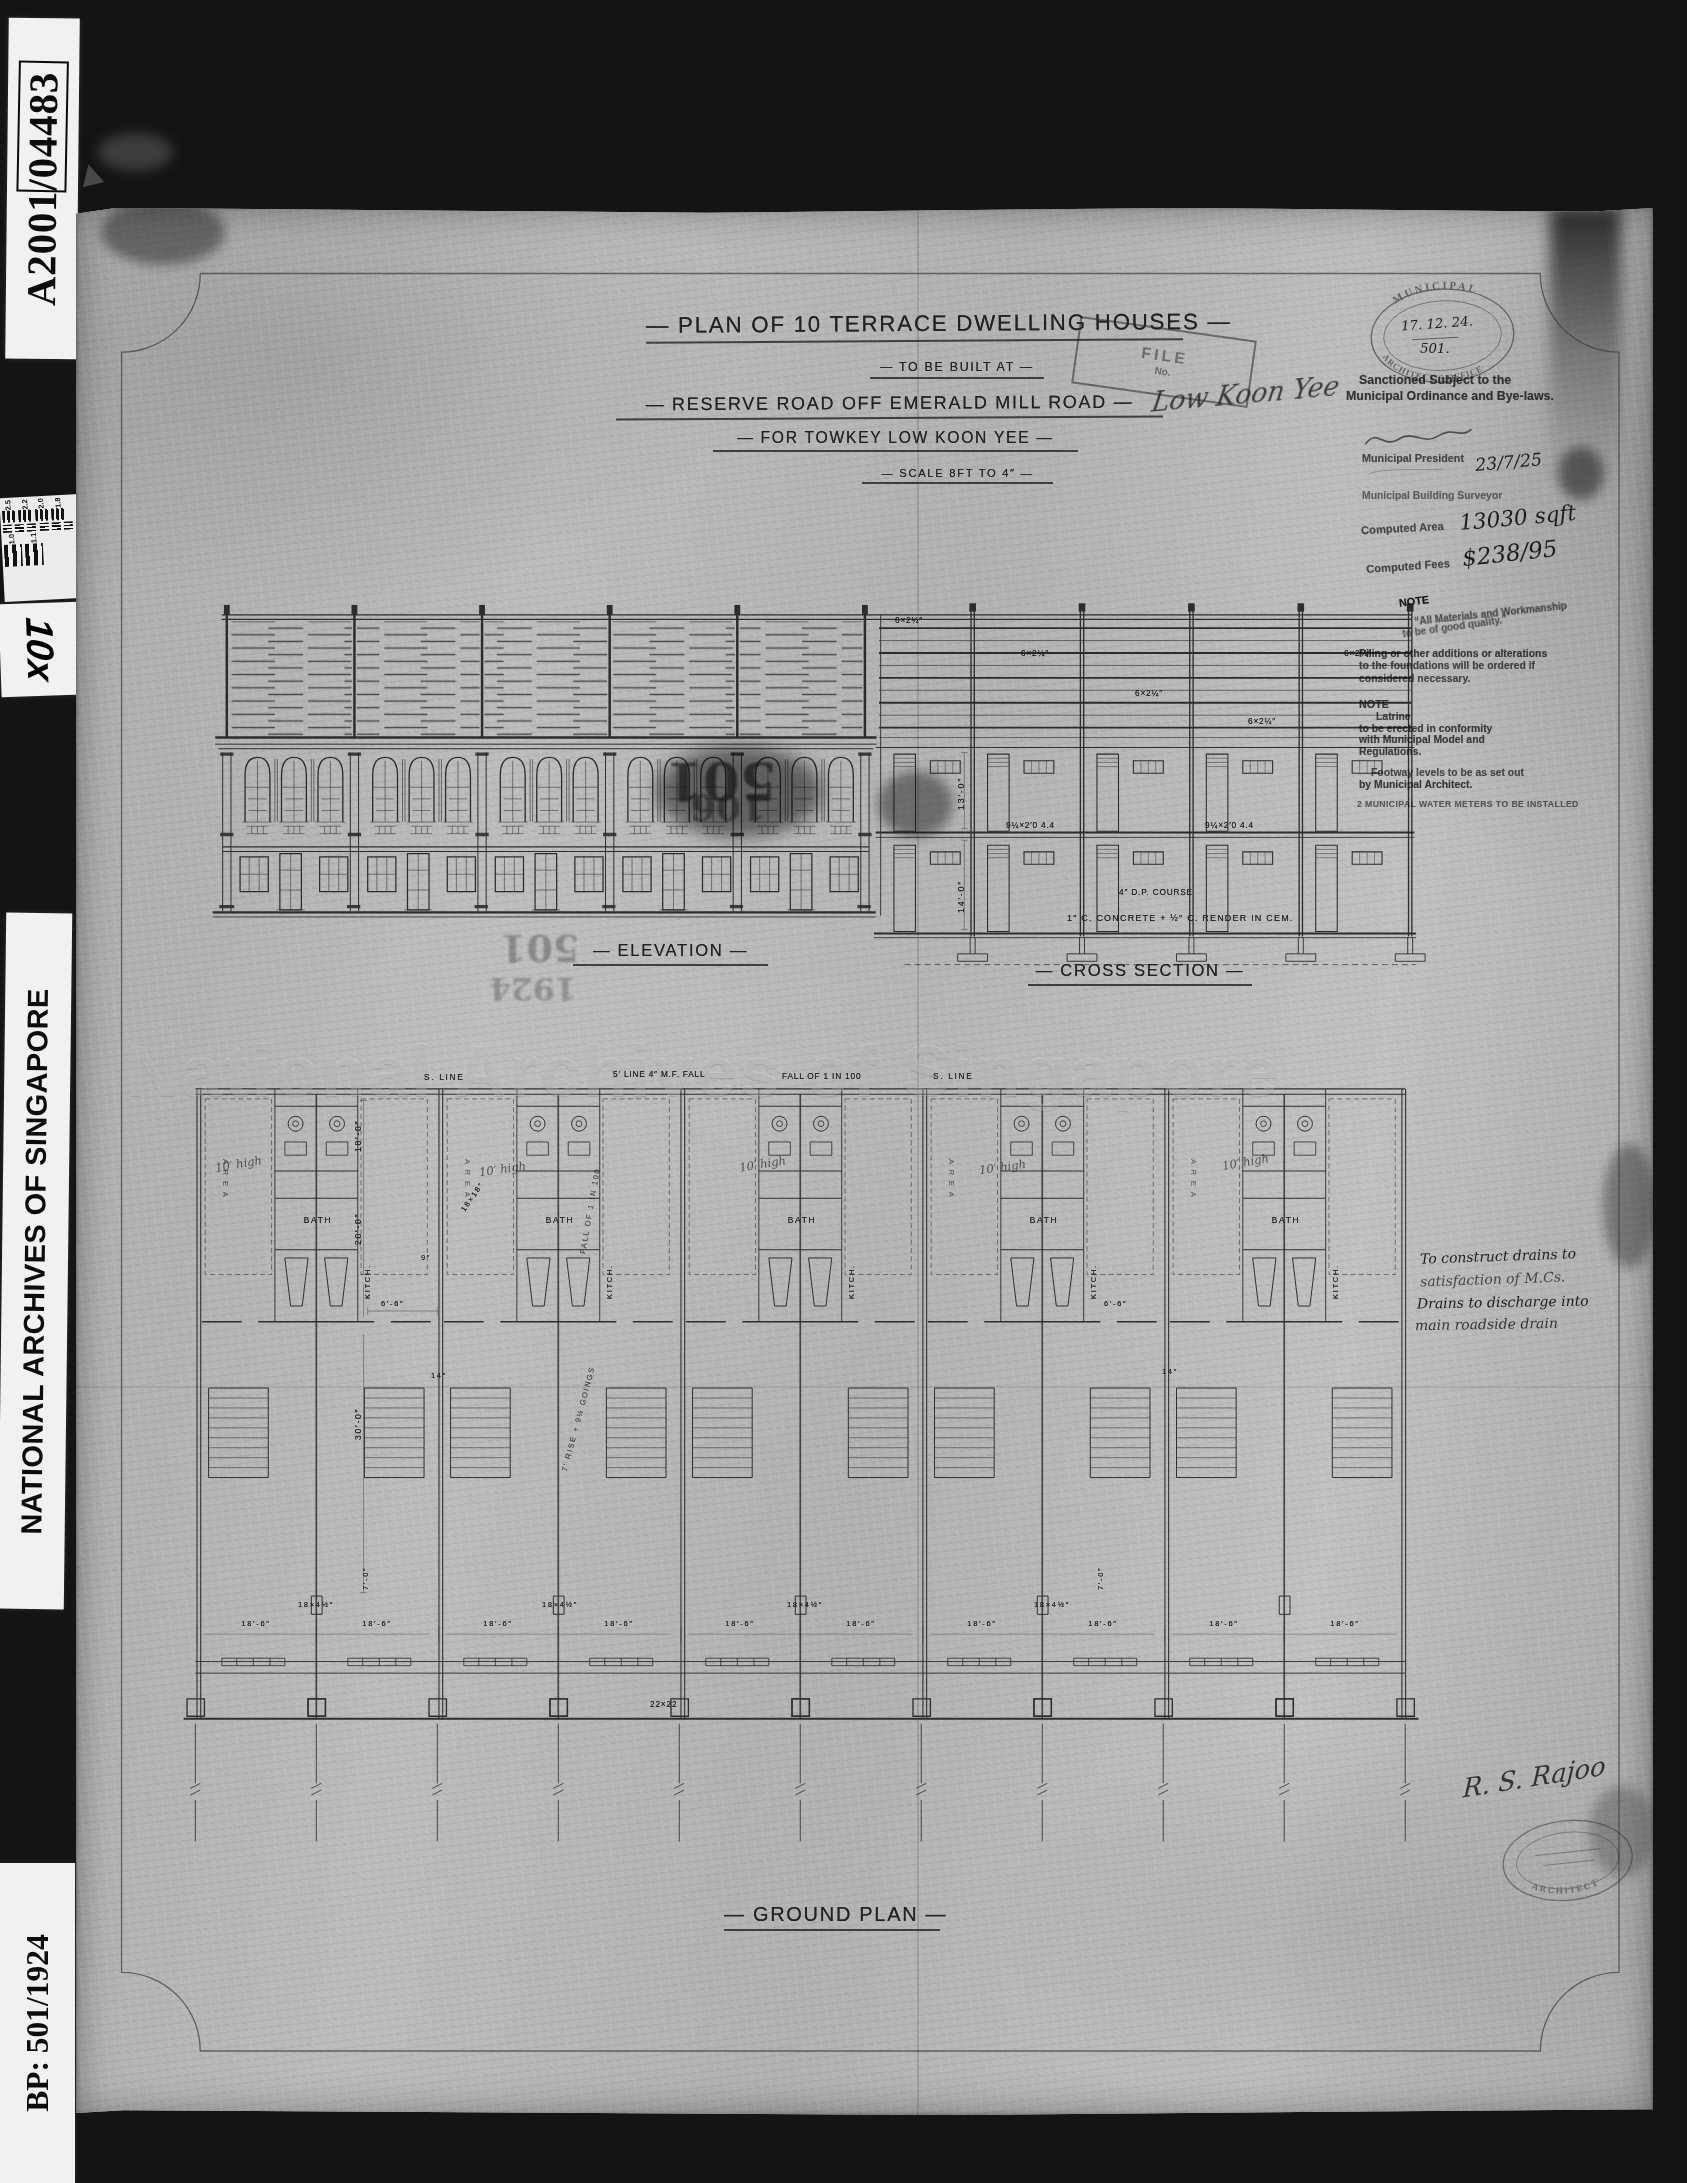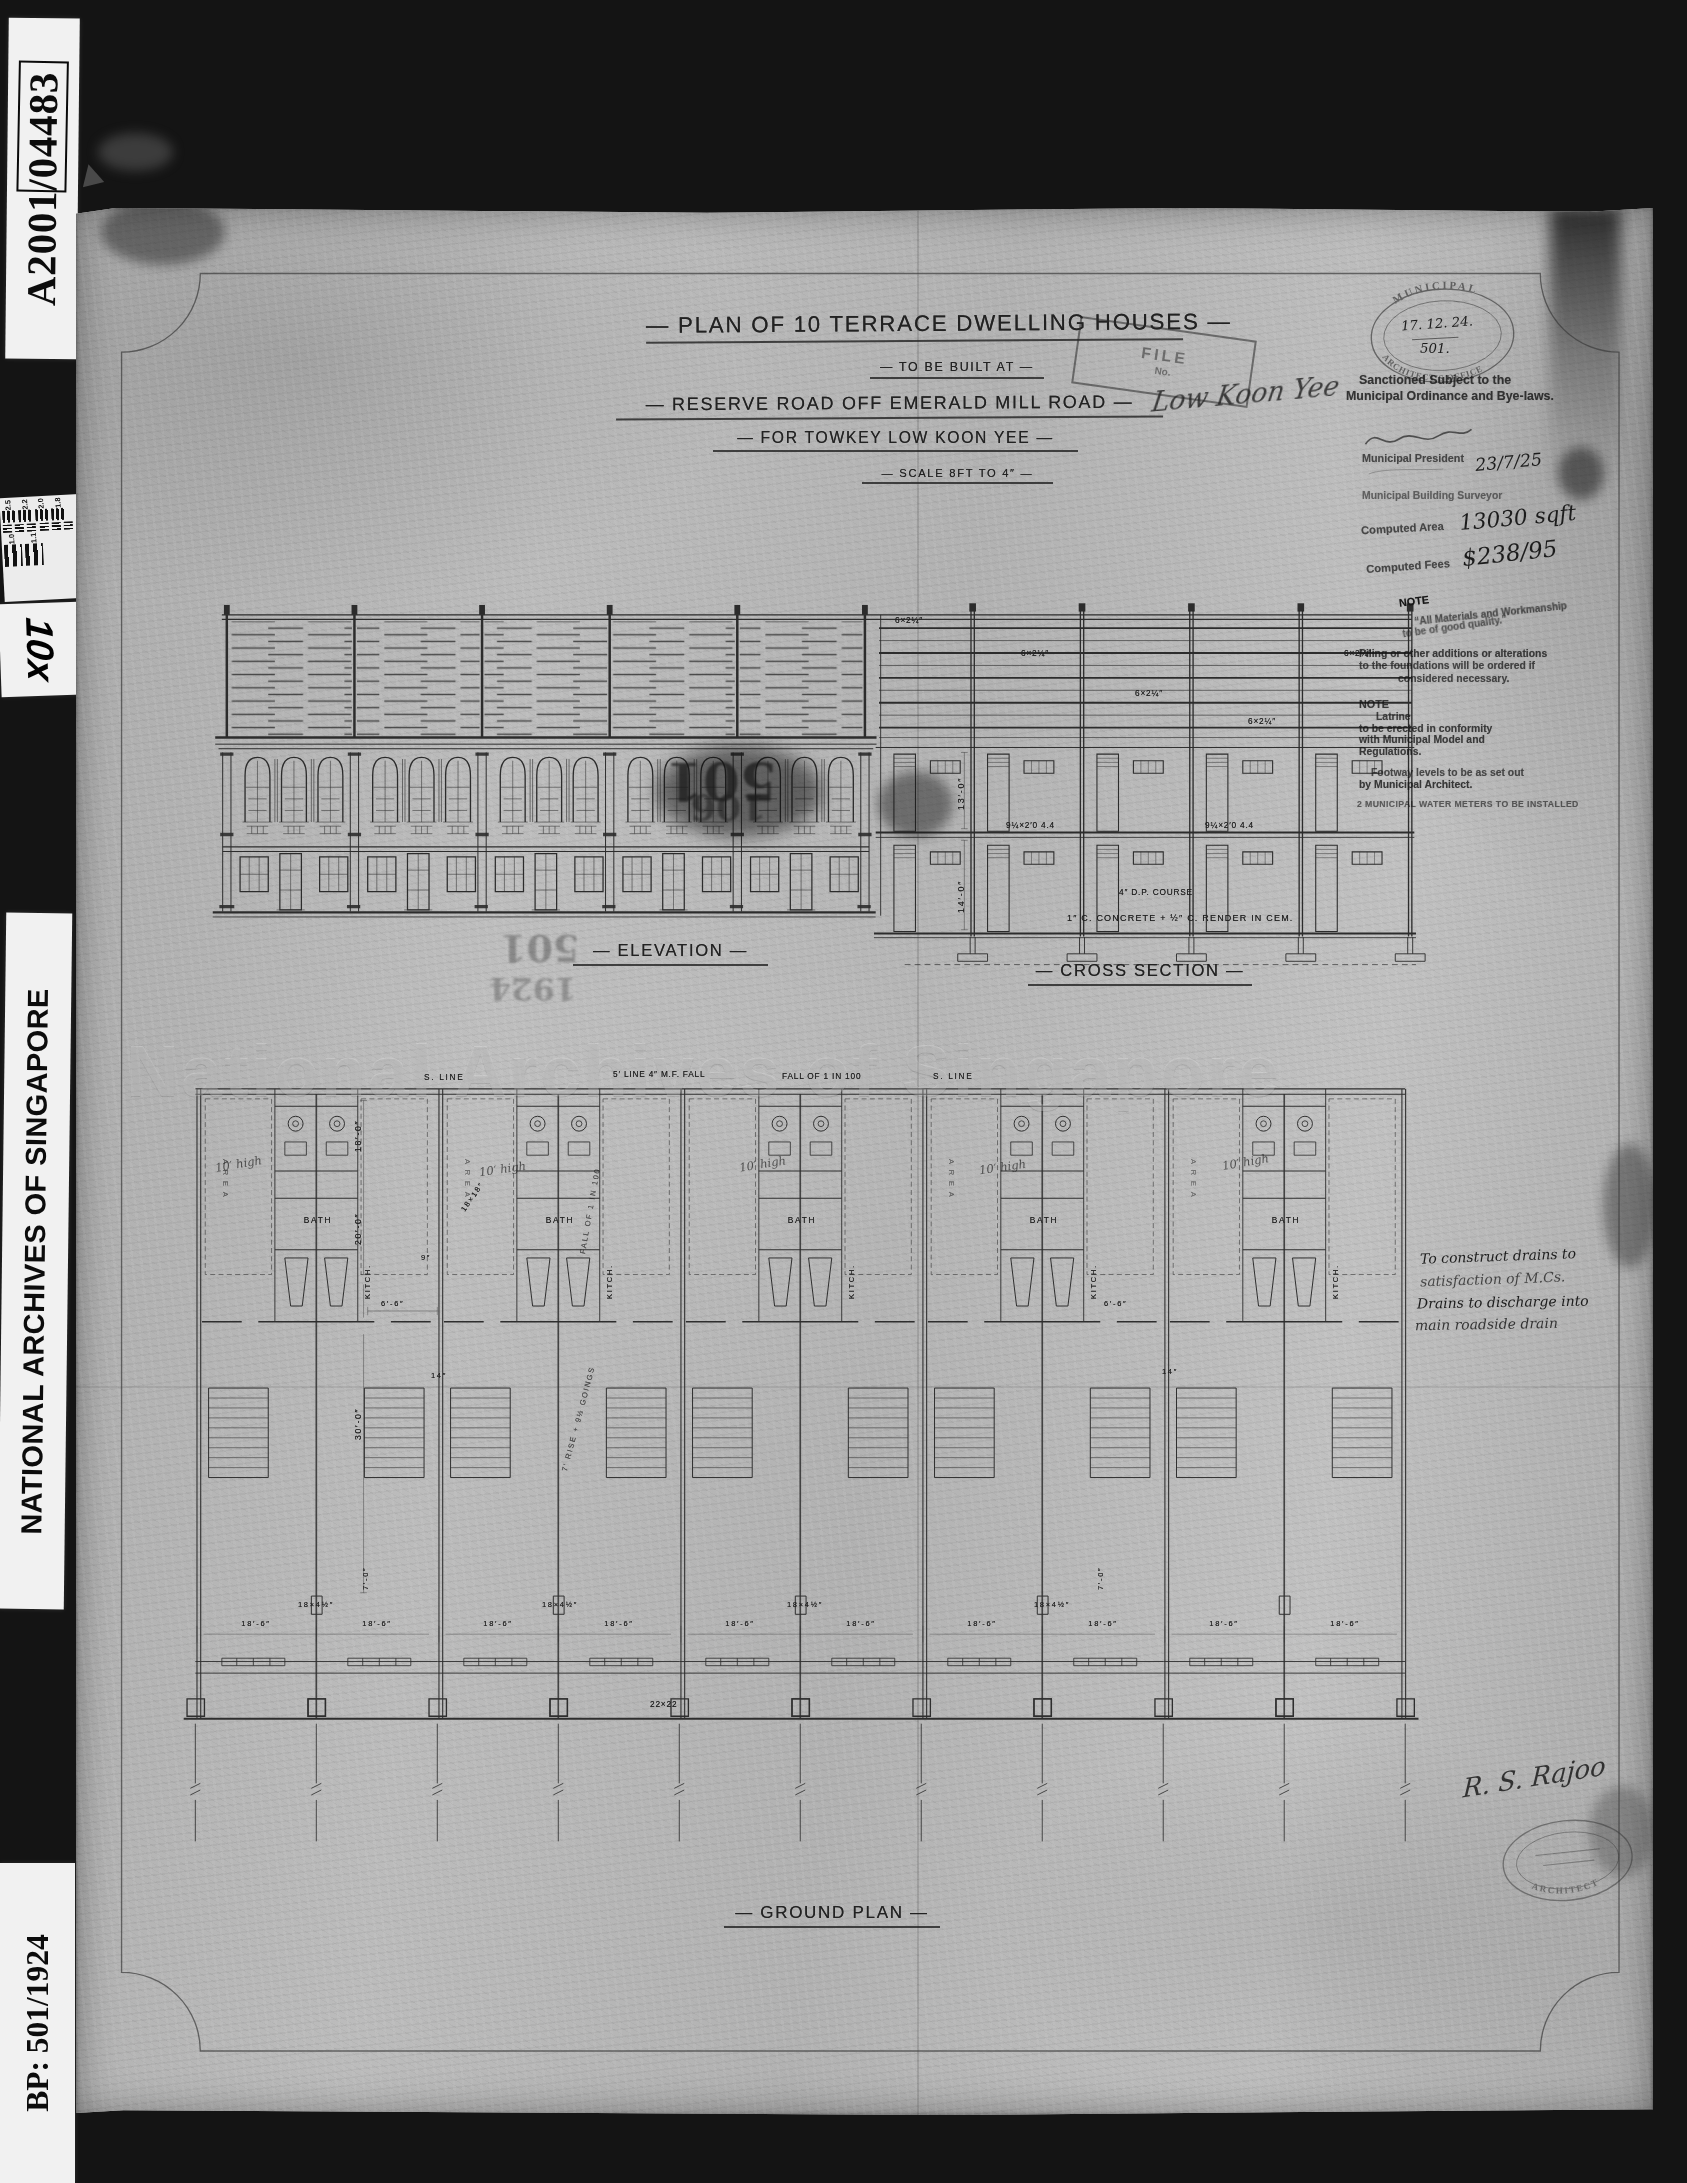--- a/index.html
+++ b/index.html
@@ -362,33 +362,33 @@
     <div class="stamp" style="left:1285px;top:315px;font-size:11.2px;opacity:.7;transform:rotate(-3deg);">Computed Area</div>
     <div class="hw" style="left:1383px;top:298px;font-size:21.6px;transform:rotate(-5deg);">13030 sqft</div>
     <div class="stamp" style="left:1290px;top:353px;font-size:11.2px;opacity:.7;transform:rotate(-4deg);">Computed Fees</div>
     <div class="hw" style="left:1386px;top:333px;font-size:23px;transform:rotate(-6deg);">$238/95</div>
 
     <div class="stamp" style="left:1323px;top:388px;font-size:10.8px;transform:rotate(-7deg);">NOTE</div>
     <div class="stamp blurry" style="left:1338px;top:401px;font-size:10px;transform:rotate(-6deg);opacity:.68;">“All Materials and Workmanship</div>
     <div class="stamp blurry" style="left:1326px;top:414px;font-size:10px;transform:rotate(-8deg);opacity:.6;">to be of good quality.”</div>
     <div class="stamp blurry" style="left:1283px;top:441px;font-size:10.4px;opacity:.78;">Piling or other additions or alterations</div>
     <div class="stamp blurry" style="left:1283px;top:453px;font-size:10.4px;opacity:.72;">to the foundations will be ordered if</div>
-    <div class="stamp blurry" style="left:1283px;top:466px;font-size:10.4px;opacity:.72;margin-left:39px;">considered necessary.</div>
+    <div class="stamp blurry" style="left:1283px;top:466px;font-size:10.4px;opacity:.72;">considered necessary.</div>
     <div class="stamp" style="left:1283px;top:491px;font-size:10.8px;opacity:.8;">NOTE</div>
     <div class="stamp blurry" style="left:1300px;top:504px;font-size:10.4px;opacity:.75;">Latrine</div>
     <div class="stamp blurry" style="left:1283px;top:516px;font-size:10.4px;opacity:.78;">to be erected in conformity</div>
     <div class="stamp blurry" style="left:1283px;top:527px;font-size:10.4px;opacity:.78;">with Municipal Model and</div>
     <div class="stamp blurry" style="left:1283px;top:539px;font-size:10.4px;opacity:.78;">Regulations.</div>
     <div class="stamp blurry" style="left:1295px;top:560px;font-size:10.4px;opacity:.7;">Footway levels to be as set out</div>
     <div class="stamp blurry" style="left:1283px;top:572px;font-size:10.4px;opacity:.8;">by Municipal Architect.</div>
     <div class="stamp blurry" style="left:1281px;top:592px;font-size:8.7px;letter-spacing:0.4px;opacity:.6;">2 MUNICIPAL WATER METERS TO BE INSTALLED</div>
 
     <div class="hl und ctr" style="left:497px;top:734px;width:195px;font-size:16.6px;">— ELEVATION —</div>
     <div class="hl und ctr" style="left:952px;top:754px;width:224px;font-size:16.6px;">— CROSS SECTION —</div>
-    <div class="hl und ctr" style="left:648px;top:1696px;width:216px;font-size:17px;">— GROUND PLAN —</div>
+    <div class="hl und ctr" style="left:648px;top:1696px;width:216px;font-size:20px;">— GROUND PLAN —</div>
 
     <div class="smudge" style="left:580px;top:539px;width:166px;height:91px;background:rgba(10,10,10,.5);filter:blur(8.3px);"></div>
     <div class="ghost" style="left:590px;top:544px;font-size:53px;opacity:.75;">501</div>
     <div class="ghost" style="left:615px;top:580px;font-size:36px;opacity:.55;">106</div>
     <div class="ghost" style="left:424px;top:719px;font-size:38px;opacity:.32;">501</div>
     <div class="ghost" style="left:413px;top:764px;font-size:31.5px;opacity:.28;">1924</div>
     <div class="smudge" style="left:802px;top:564px;width:75px;height:66px;background:rgba(20,20,20,.45);"></div>
 
     <div class="hl" style="left:819px;top:408px;font-size:8.3px;letter-spacing:0.8px;">6×2¼″</div>
     <div class="hl" style="left:945px;top:441px;font-size:8.3px;letter-spacing:0.8px;">6×2¼″</div>

